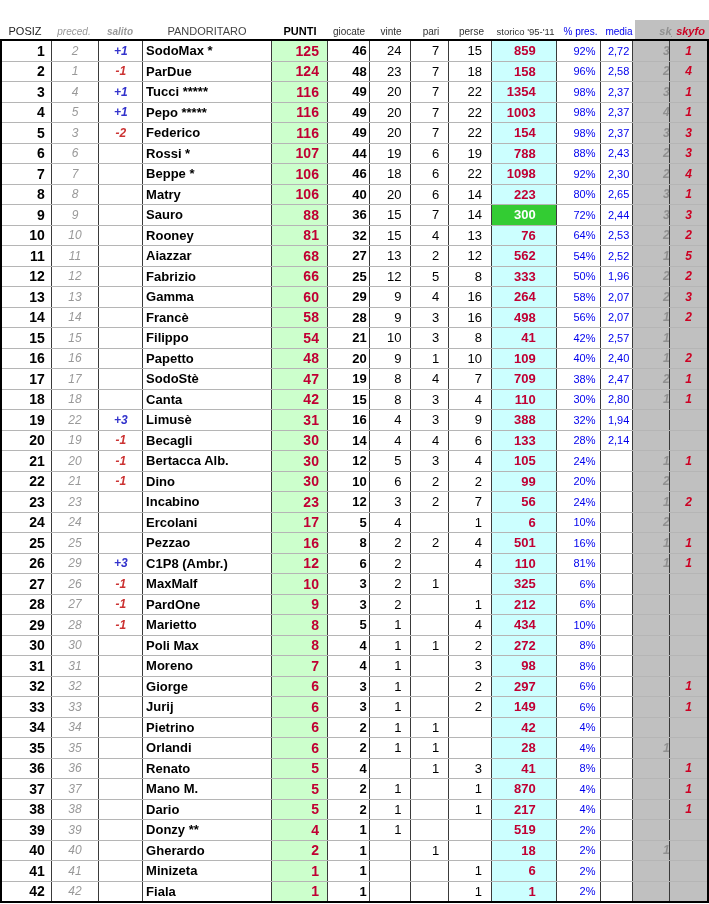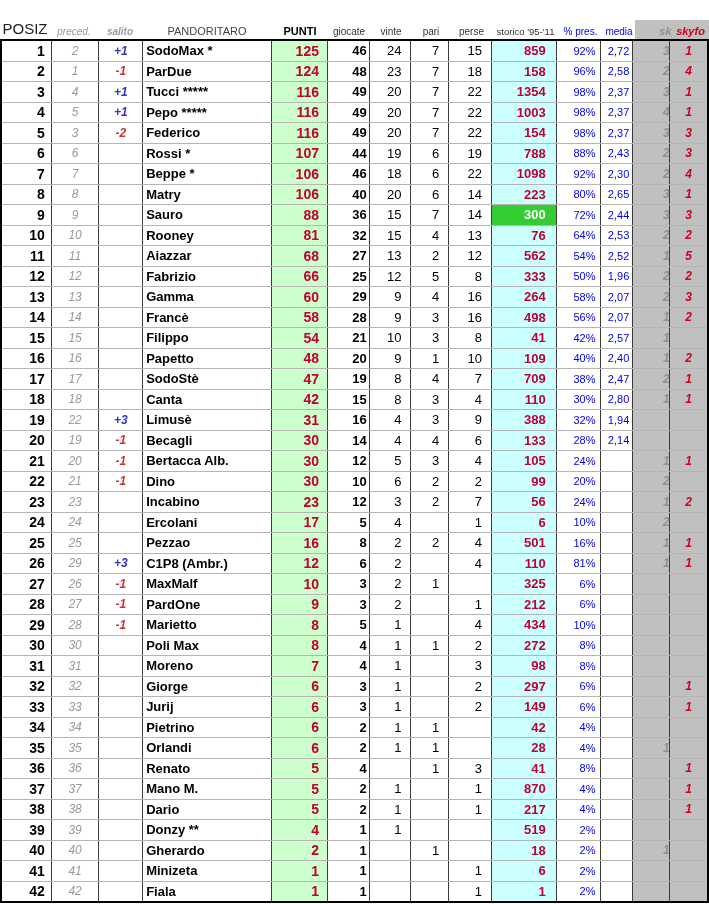--- a/index.html
+++ b/index.html
@@ -13,21 +13,21 @@
   
   .cell{box-sizing:border-box;overflow:hidden;white-space:nowrap;}
   .posiz{width:50px;} .preced{width:48px;} .salito{width:44px;font-weight:bold;} .name{width:130px;}
   .punti{width:56px;} .giocate{width:42px;} .vinte{width:42px;} .pari{width:38px;}
   .perse{width:43px;} .storico{width:65px;} .pres{width:45px;} .media{width:32px;}
   .sky{width:37px;padding-left:30px;} .skyfo{width:37px;}
 
   
   #colhead{position:absolute;left:0;top:20px;width:709px;height:19px;display:flex;}
   #colhead .cell{display:flex;align-items:flex-end;justify-content:center;font-size:10px;color:#333;padding-bottom:2px;}
-  #colhead .posiz{font-size:15px;color:#222;}
+  #colhead .posiz{font-size:11px;color:#222;}
   #colhead .preced,#colhead .salito{font-style:italic;color:#999;}
   #colhead .name{color:#444;font-size:11px;}
   #colhead .punti{font-weight:bold;color:#000;font-size:11px;}
   #colhead .storico{font-size:9.5px;}
   #colhead .pres,#colhead .media{color:var(--percent_text);font-size:10px;}
   #colhead .sky{background:var(--sky_bg);font-style:italic;font-weight:bold;color:var(--sky_text);font-size:11px;}
   #colhead .skyfo{background:var(--sky_bg);font-style:italic;font-weight:bold;color:var(--skyfo_text);font-size:11px;}
 
   
   #tbody{position:absolute;left:0;top:39px;width:709px;height:864px;display:flex;flex-direction:column;border:2px solid #000;box-sizing:border-box;}
@@ -38,21 +38,21 @@
 
   .trow .posiz{justify-content:flex-end;padding-right:6px;font-weight:bold;font-size:14px;}
   .trow .preced{justify-content:center;font-style:italic;color:var(--preced_text);font-size:12px;}
   .trow .salito{justify-content:center;font-style:italic;font-weight:bold;font-size:12px;}
   .trow .salito.up{color:var(--up_text);}
   .trow .salito.down{color:var(--down_text);}
   .trow .name{justify-content:flex-start;padding-left:3px;font-weight:bold;font-size:13px;}
   .trow .punti{justify-content:flex-end;padding-right:8px;font-weight:bold;font-size:14px;color:var(--punti_text);background:var(--punti_bg);}
   .trow .giocate{justify-content:flex-end;padding-right:2px;font-weight:bold;}
   .trow .vinte,.trow .pari,.trow .perse{justify-content:flex-end;padding-right:9px;}
-  .trow .storico{justify-content:flex-end;padding-right:10px;font-weight:bold;color:var(--storico_text);background:var(--storico_bg);}
+  .trow .storico{justify-content:flex-end;padding-right:20px;font-weight:bold;color:var(--storico_text);background:var(--storico_bg);}
   .trow .storico.hl{background:var(--storico_highlight_bg);color:var(--storico_highlight_text);}
   .trow .pres{justify-content:flex-end;padding-right:5px;font-size:11px;color:var(--percent_text);}
   .trow .media{justify-content:flex-end;padding-right:3px;font-size:11px;color:var(--media_text);}
   .trow .sky{justify-content:center;font-style:italic;font-weight:bold;font-size:12px;color:var(--sky_text);background:var(--sky_bg);}
   .trow .skyfo{justify-content:center;font-style:italic;font-weight:bold;font-size:12px;color:var(--skyfo_text);background:var(--sky_bg);}
 </style>
 </head>
 <body>
 
 <div id="page">

